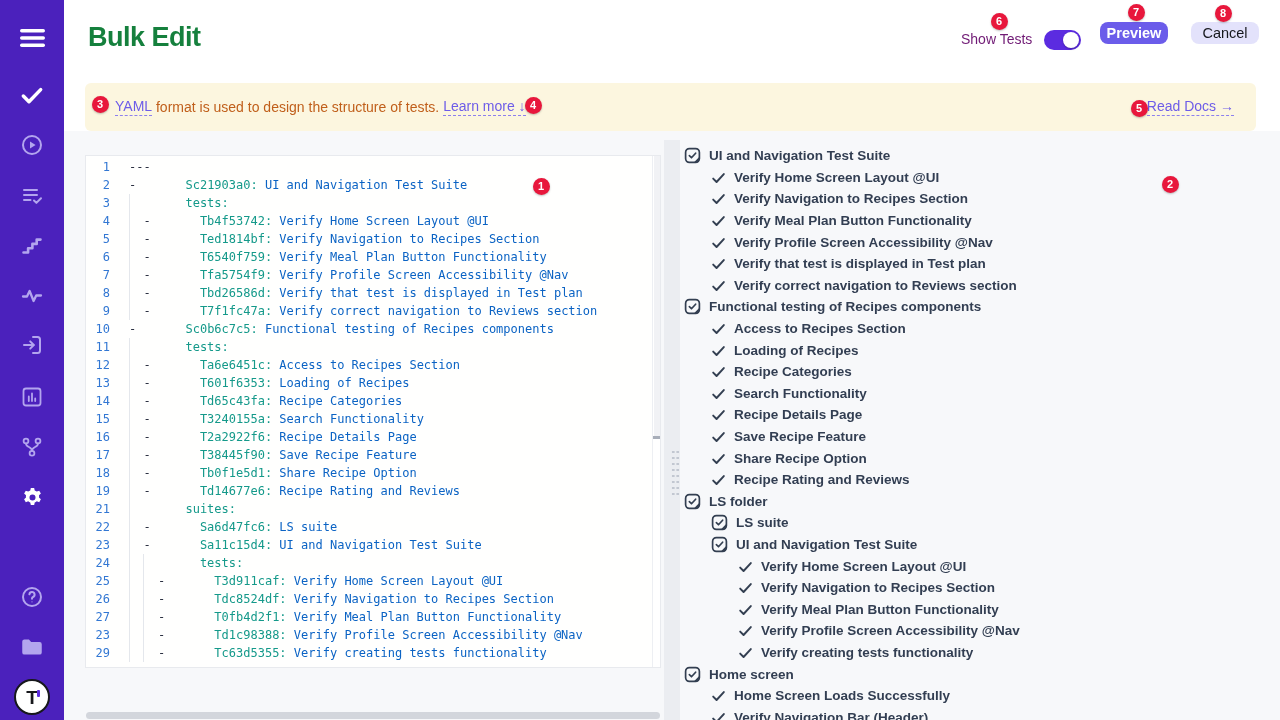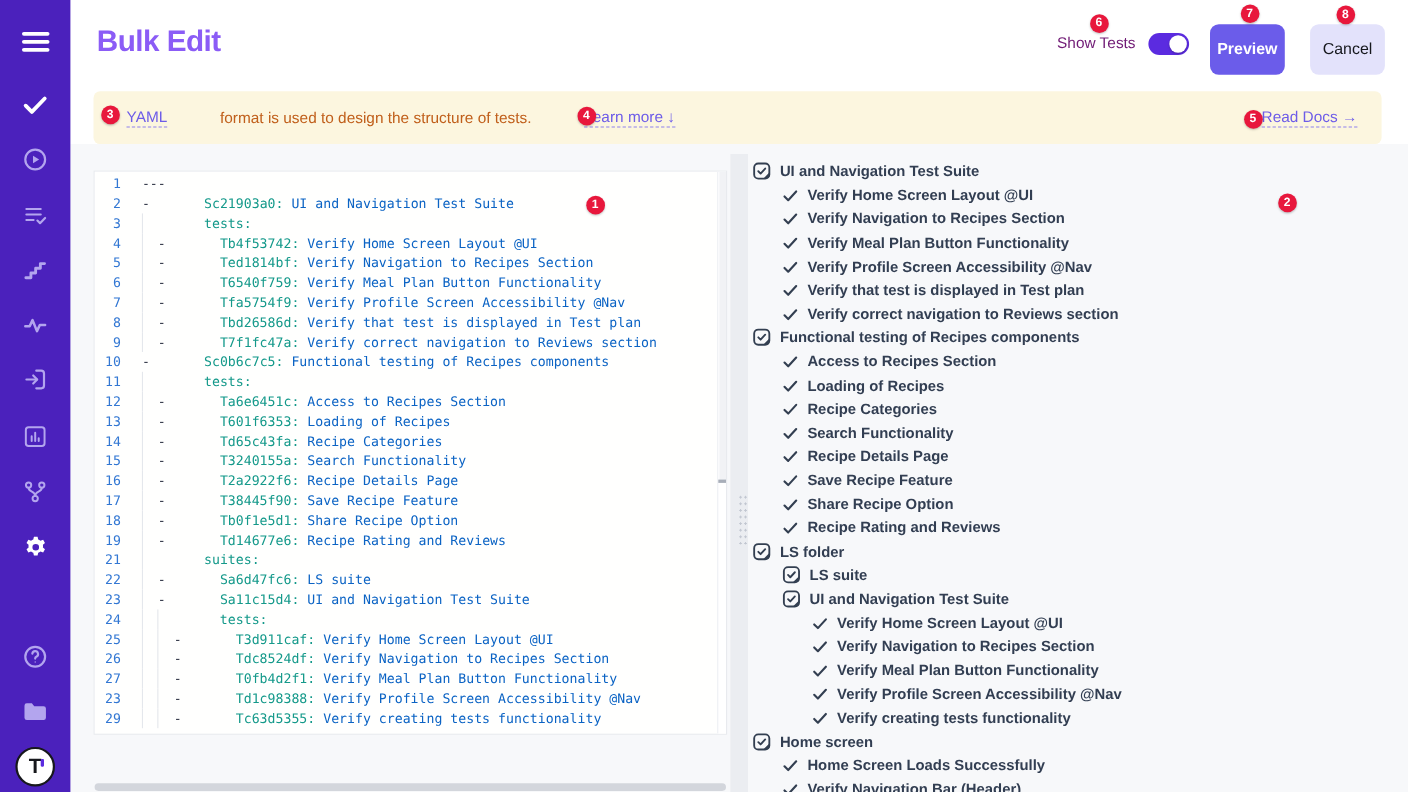--- a/index.html
+++ b/index.html
@@ -9,35 +9,35 @@
   
   .sidebar { position:absolute; left:0; top:0; width:64px; height:720px; background:#4b21bc; z-index:5; }
   .sb-icon { position:absolute; left:0; width:64px; height:40px; display:flex; align-items:center; justify-content:center; color:#b3a5ee; cursor:pointer; }
   .sb-icon.bright { color:#ffffff; }
   .sb-icon svg { display:block; }
   .logo-circle { width:36px; height:36px; border-radius:50%; background:#ffffff; border:2.5px solid #17181c; display:flex; align-items:center; justify-content:center; position:relative; }
   .logo-circle .t { font-weight:900; font-size:19px; color:#17181c; line-height:1; }
   .logo-circle .tick { position:absolute; right:8px; top:9px; width:3px; height:7px; background:#5b2be0; border-radius:1px; }
 
   
-  .page-title { position:absolute; left:88px; top:22px; font-size:27px; font-weight:800; color:#8b5cf6; letter-spacing:-0.5px; }
+  .page-title { position:absolute; left:88px; top:22px; font-size:27px; font-weight:800; color:#15803d; letter-spacing:-0.5px; }
   .show-tests { position:absolute; left:961px; top:31px; font-size:14px; color:#701a75; }
   .toggle { position:absolute; left:1044px; top:30px; width:37px; height:20px; border-radius:10px; background:#5b2be0; cursor:pointer; }
   .toggle .knob { position:absolute; right:2px; top:2px; width:16px; height:16px; border-radius:50%; background:#ffffff; box-shadow:0 1px 2px rgba(0,0,0,.25); }
-  .btn { position:absolute; top:22px; height:46px; border:none; border-radius:8px; font-family:"Liberation Sans",sans-serif; font-size:14.5px; font-weight:600; cursor:pointer; }
+  .btn { position:absolute; top:22px; height:22px; border:none; border-radius:8px; font-family:"Liberation Sans",sans-serif; font-size:14.5px; font-weight:600; cursor:pointer; }
   .btn-preview { left:1100px; width:68px; background:#6b5cea; color:#ffffff; }
   .btn-cancel { left:1191px; width:68px; background:#e3e2fb; color:#16181d; font-weight:500; }
 
   
   .content-bg { position:absolute; left:64px; top:131px; width:1216px; height:589px; background:#f7f8fa; }
   .gutter { position:absolute; left:664px; top:140px; width:16px; height:580px; background:#ebedf1; }
 
   
   .banner { position:absolute; left:85px; top:83px; width:1171px; height:48px; background:#fcf6df; border-radius:6px; font-size:14px; color:#c05f1b; }
-  .banner-left { position:absolute; left:30px; top:0; height:48px; display:flex; align-items:center; white-space:pre;gap:44px; }
+  .banner-left { position:absolute; left:30px; top:0; height:48px; display:flex; align-items:center; white-space:pre; }
   .banner-right { position:absolute; right:22px; top:0; height:48px; display:flex; align-items:center;justify-content:flex-end; }
   .lnk { color:#6d5ce8; text-decoration:none; border-bottom:1.5px dashed #8d80ee; padding-bottom:1px; cursor:pointer; }
 
   
   .editor { position:absolute; left:85px; top:155px; width:576px; height:513px; background:#fffffe; border:1px solid #e8eaee; overflow:hidden; }
   .code-area { position:absolute; left:0; top:2px; width:566px; font-family:"DejaVu Sans Mono", monospace; font-size:12px; line-height:18px; }
   .cl { display:flex; height:18px; white-space:pre; }
   .ln { width:43px; padding-right:19px; text-align:right; color:#3277d3; flex:none; }
   .ig { display:inline-block; width:2ch; height:18px; border-left:1px solid #e4e7ec; vertical-align:top; }
   .tk-d { color:#2c3142; }

